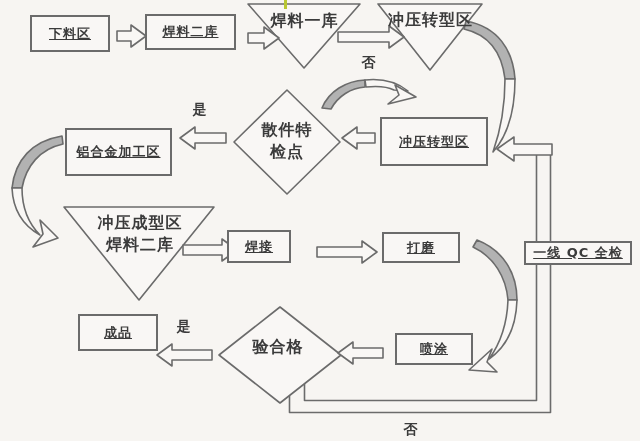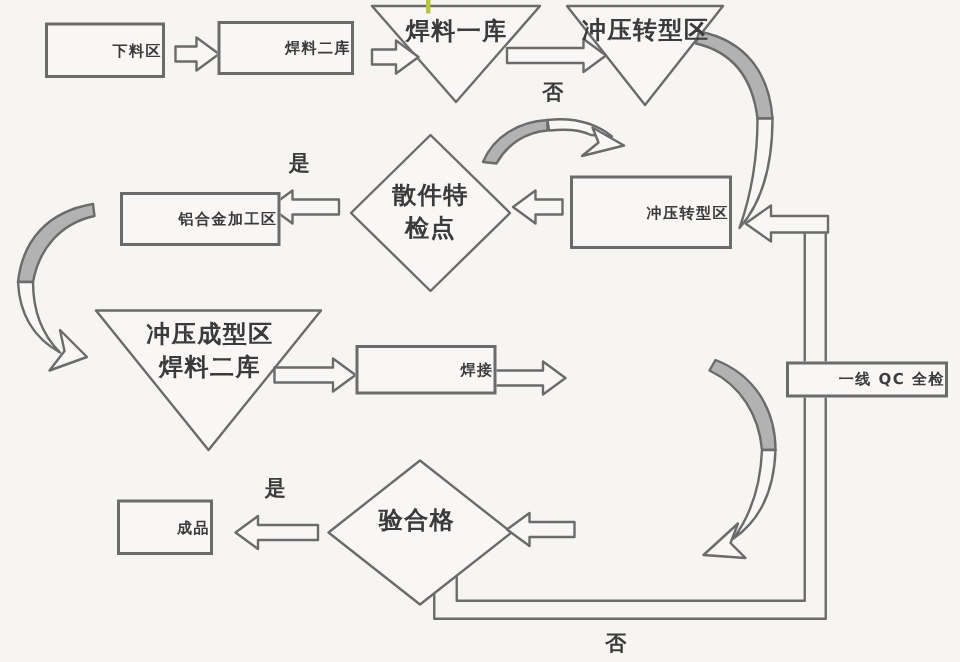--- a/index.html
+++ b/index.html
@@ -5,23 +5,23 @@
   html,body { margin:0; padding:0; background:#f7f5f2; }
   .stage {
     position:relative; width:640px; height:441px;
     background:#f7f5f2; overflow:hidden;
     font-family:"DejaVu Sans","Liberation Sans",sans-serif;
   }
   svg.layer { position:absolute; left:0; top:0; z-index:1; }
   .box {
     position:absolute; box-sizing:border-box;
     border:2px solid #6b6b6b; background:#f9f7f5;
-    display:flex; align-items:center; justify-content:flex-end;
-    font-size:10px; font-weight:600; color:#3b3b3b;
-    letter-spacing:1px; z-index:2; white-space:nowrap;
+    display:flex; align-items:center; justify-content:center;
+    font-size:13px; font-weight:600; color:#3b3b3b;
+    letter-spacing:1px; z-index:2; white-space:nowrap;text-decoration:underline;
   }
   .lbl {
     position:absolute; z-index:3; text-align:center;
     font-size:16px; font-weight:700; color:#3b3b3b;
     letter-spacing:1px; line-height:22px; white-space:nowrap;
   }
   .decision-lbl { font-size:14px; font-weight:700; line-height:15px; }
   .paper  { fill:#f9f7f5; }
   .shade  { fill:#b2b2b2; }
   .wire   { fill:none; }
@@ -77,30 +77,36 @@
 
   <div class="box" style="left:30px;top:15px;width:80px;height:37px">
     <span>下料区</span>
   </div>
   <div class="box" style="left:145px;top:14px;width:91px;height:36px">
     <span>焊料二库</span>
   </div>
   <div class="box" style="left:380px;top:117px;width:108px;height:49px">
     <span>冲压转型区</span>
   </div>
-  <div class="box" style="left:80px;top:128px;width:107px;height:36px">
+  <div class="box" style="left:65px;top:128px;width:107px;height:48px">
     <span>铝合金加工区</span>
   </div>
-  <div class="box" style="left:237px;top:230px;width:94px;height:33px">
+  <div class="box" style="left:227px;top:230px;width:64px;height:33px">
     <span>焊接</span>
+  </div>
+  <div class="box" style="left:382px;top:232px;width:78px;height:31px">
+    <span>打磨</span>
   </div>
   <div class="box" style="left:524px;top:241px;width:108px;height:24px">
     <span>一线 QC 全检</span>
   </div>
-  <div class="box" style="left:78px;top:333px;width:64px;height:37px">
+  <div class="box" style="left:395px;top:333px;width:78px;height:32px">
+    <span>喷涂</span>
+  </div>
+  <div class="box" style="left:78px;top:314px;width:80px;height:37px">
     <span>成品</span>
   </div>
 
   <div class="lbl" style="left:262px;top:10px;width:85px">焊料一库</div>
   <div class="lbl" style="left:388px;top:9px;width:85px">冲压转型区</div>
   <div class="lbl" style="left:88px;top:212px;width:104px">
     <div>冲压成型区</div>
     <div>焊料二库</div>
   </div>
 

